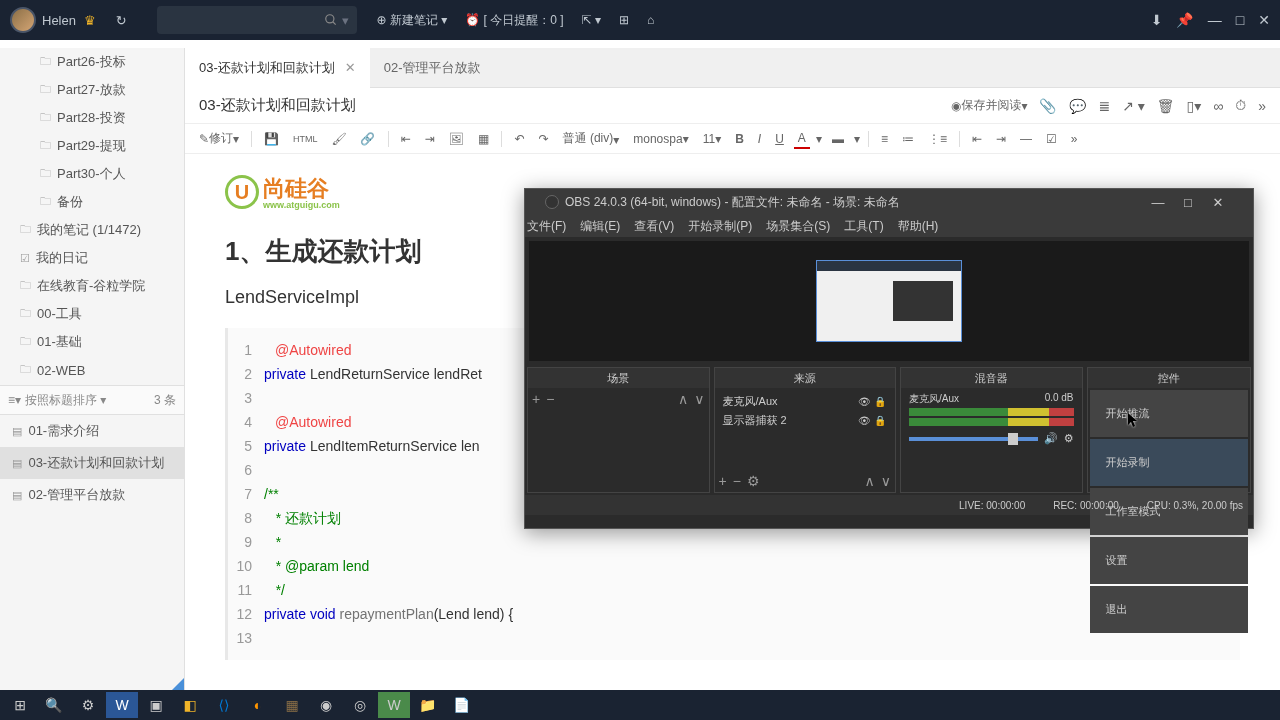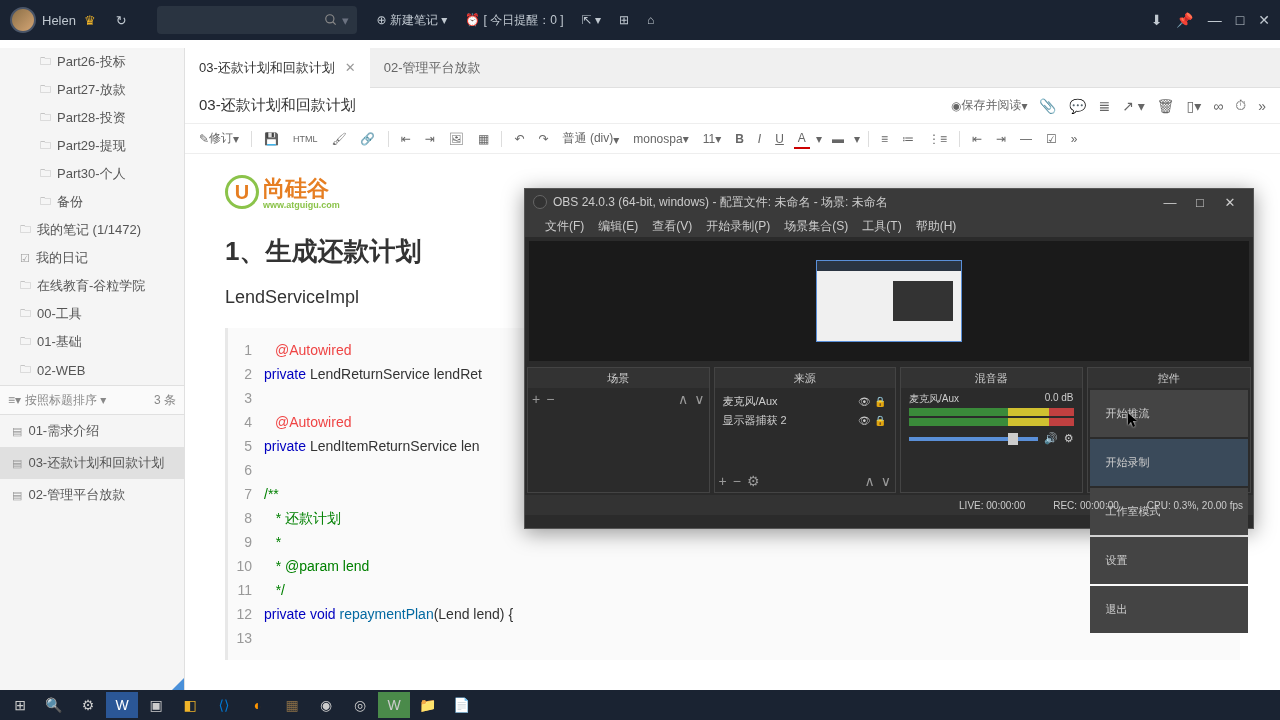--- a/index.html
+++ b/index.html
@@ -57,29 +57,29 @@
 .editor .logo .circ { width: 34px; height: 34px; border: 3px solid #8bc34a; border-radius: 50%; display: flex; align-items: center; justify-content: center; font-size: 20px; color: #e67e22; margin-right: 4px; }
 .editor .logo .sub { font-size: 9px; color: #8bc34a; display: block; margin-top: -4px; }
 .editor h1 { font-size: 26px; font-weight: bold; margin-bottom: 18px; }
 .editor .cls { font-size: 18px; margin-bottom: 20px; }
 .editor .code { background: #fafafa; border-left: 3px solid #e8e8e8; padding: 10px 0; font-family: "Consolas", monospace; font-size: 14px; line-height: 24px; }
 .editor .code .line { display: flex; }
 .editor .code .ln { width: 36px; text-align: right; color: #999; padding-right: 12px; user-select: none; }
 .editor .code .anno { color: #ef4444; margin-left: 11px; }
 .editor .code .kw { color: #0000c0; }
 .editor .code .str { color: #008000; }
-.editor .code .fn { color: #0369a1; }
+.editor .code .fn { color: #737373; }
 
 
 .obs { position: absolute; left: 524px; top: 188px; width: 730px; height: 341px; background: #2b2b2b; border: 1px solid #555; box-shadow: 0 4px 20px rgba(0,0,0,0.4); font-size: 12px; color: #ccc; }
-.obs .obs-title { height: 26px; background: #3a3a3a; display: flex; align-items: center; padding: 0 8px; }
+.obs .obs-title { height: 26px; background: #3a3a3a; display: flex; align-items: center; padding: 0 20px; }
 .obs .obs-title .oicon { width: 14px; height: 14px; background: #333; border: 1px solid #666; border-radius: 50%; margin-right: 6px; }
 .obs .obs-title .spacer { flex: 1; }
 .obs .obs-title .wbtn { width: 30px; text-align: center; cursor: pointer; font-size: 13px; }
-.obs .obs-menu { height: 22px; background: #3a3a3a; display: flex; align-items: center; padding: 0 20px; gap: 14px; }
+.obs .obs-menu { height: 22px; background: #3a3a3a; display: flex; align-items: center; padding: 0 2px; gap: 14px; }
 .obs .obs-menu span { cursor: pointer; }
 .obs .preview { height: 120px; background: #1a1a1a; display: flex; align-items: center; justify-content: center; margin: 4px; }
 .obs .preview .thumb { width: 146px; height: 82px; background: #f0f0f0; border: 1px solid #5a8fd8; position: relative; }
 .obs .preview .thumb::before { content: ''; position: absolute; top: 0; left: 0; right: 0; height: 10px; background: #2a3441; }
 .obs .preview .thumb::after { content: ''; position: absolute; top: 20px; right: 8px; width: 60px; height: 40px; background: #333; }
 .obs .panels { display: flex; height: 130px; }
 .obs .panel { flex: 1; border: 1px solid #444; margin: 2px; display: flex; flex-direction: column; }
 .obs .panel-h { height: 20px; background: #333; text-align: center; line-height: 20px; font-size: 11px; position: relative; }
 .obs .panel-body { flex: 1; padding: 4px; font-size: 11px; }
 .obs .scene-item { padding: 2px 4px; }

